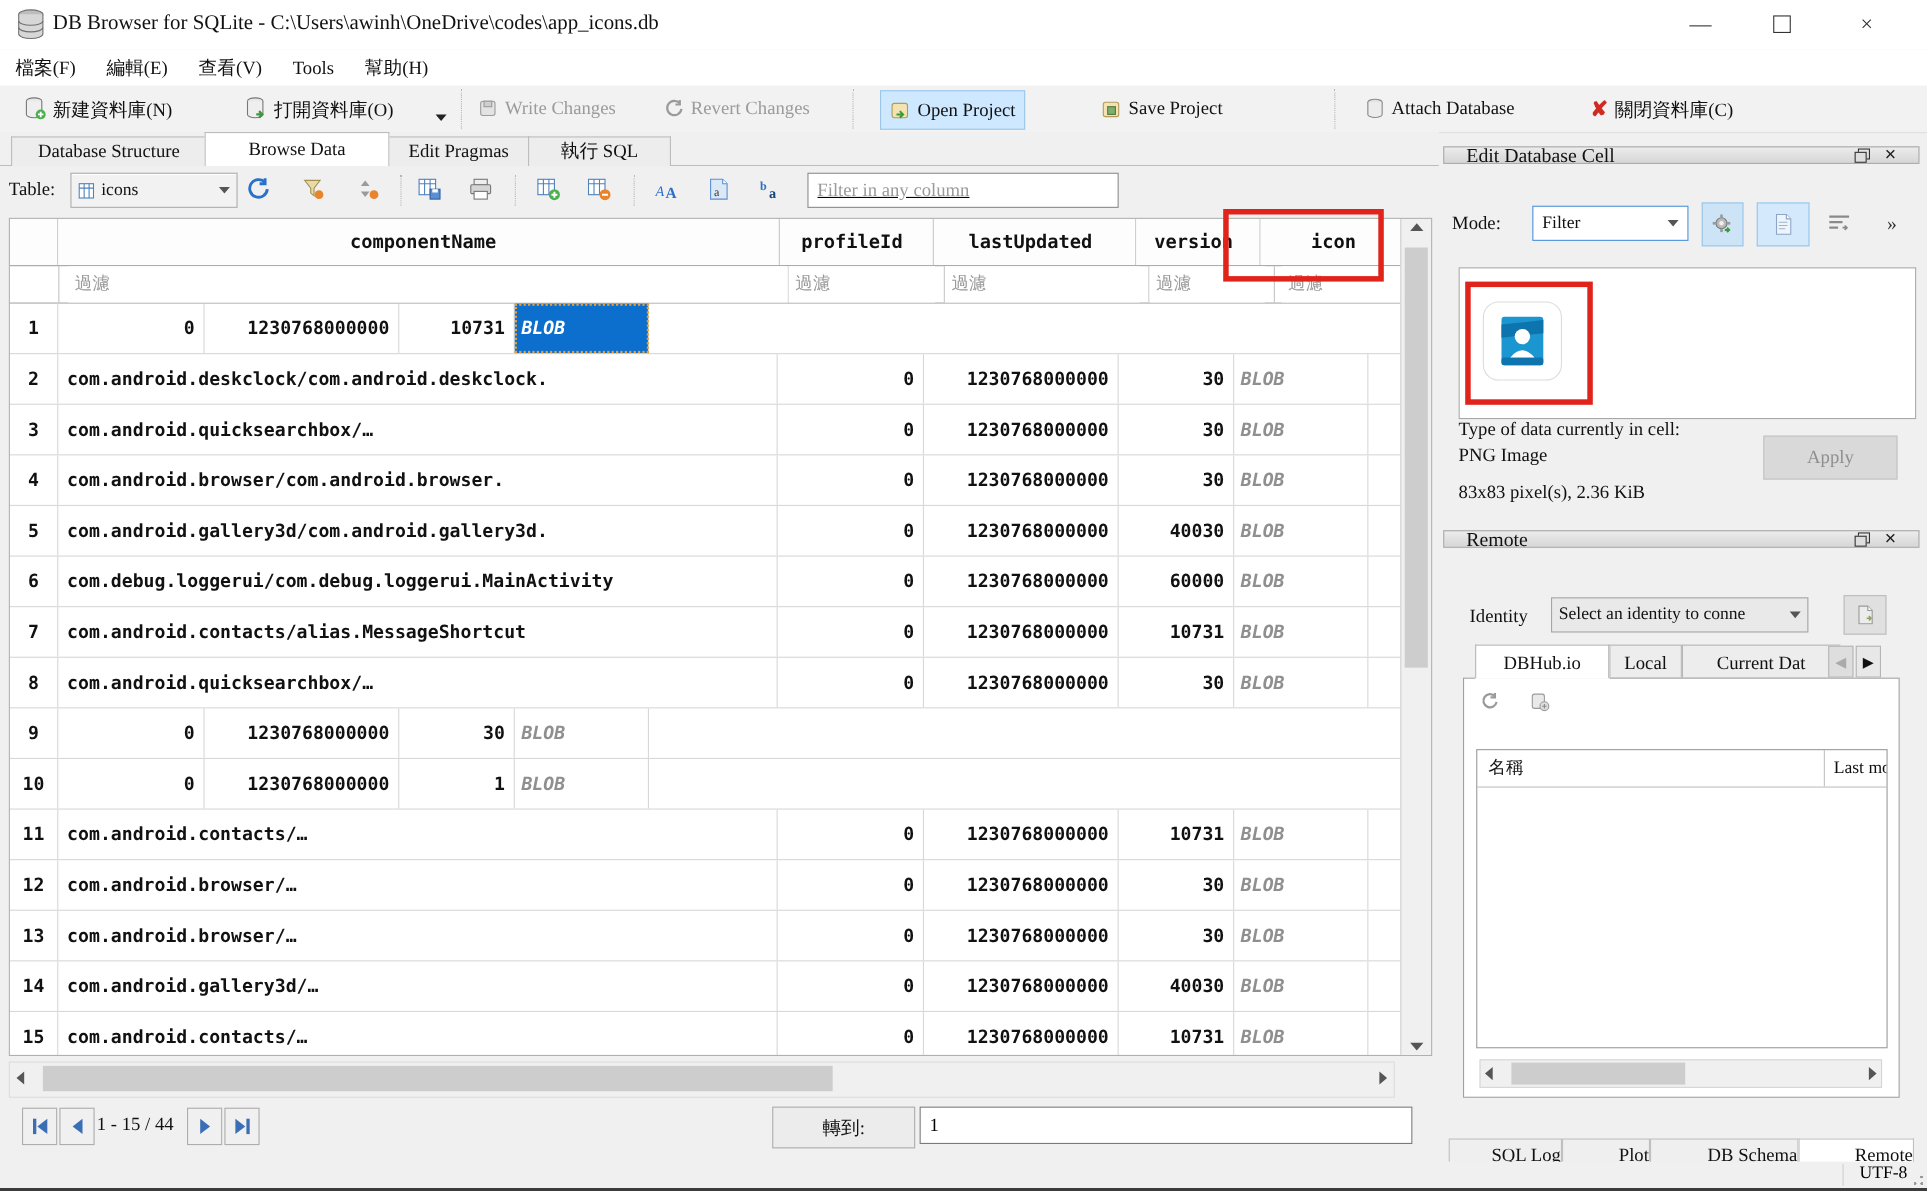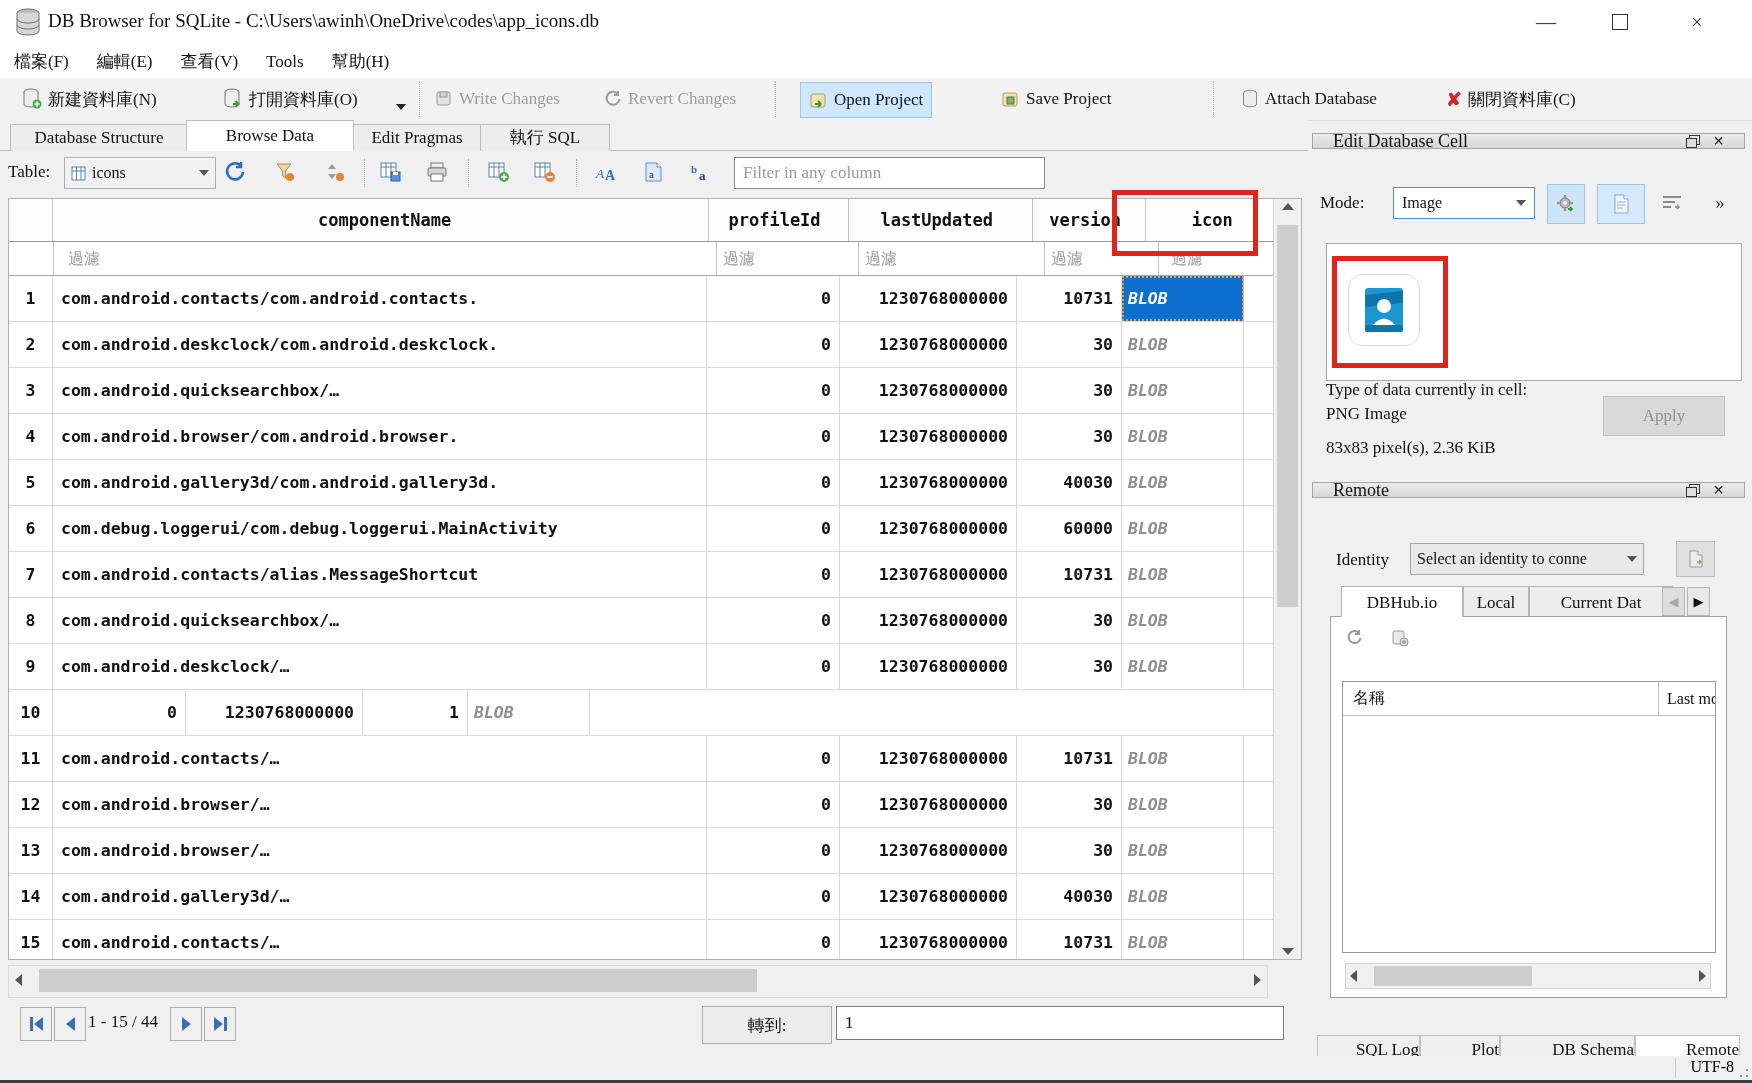--- a/index.html
+++ b/index.html
@@ -299,21 +299,21 @@
         <path d="M14 2 v4 h4" fill="#fff" stroke="#5b8fd4"></path>
       <text x="6" y="17" font-size="11" fill="#333" font-family="serif">a</text>
     </svg>
   </div>
   <div class="ico" style="left:688px">
     <svg width="22" height="22" viewBox="0 0 22 22">
       <text x="1" y="12" font-size="11" fill="#2a6fc9" font-family="serif" font-weight="bold">b</text>
       <text x="9" y="19" font-size="13" fill="#16457e" font-family="serif" font-weight="bold">a</text>
     </svg>
   </div>
-  <input class="filterbox" style="left: 734px; top: 6px; width: 311px; height: 32px; box-sizing: border-box;" placeholder="Filter in any column">
+  <input class="filterbox" style="left: 734px; top: 6px; width: 283px; height: 32px; box-sizing: border-box; text-decoration: underline;" placeholder="Filter in any column">
 </div>
 
 <div class="abs grid">
   <div class="ghead">
     <div class="c cnum"></div>
     <div class="c cc">componentName</div>
     <div class="c cp" style="justify-content:center">profileId</div>
     <div class="c cu" style="justify-content:center">lastUpdated</div>
     <div class="c cv" style="justify-content:center">version</div>
     <div class="c cb" style="justify-content:center">icon</div>
@@ -324,21 +324,20 @@
     <div class="c cc"><input placeholder="過濾" style=""></div>
     <div class="c cp"><input placeholder="過濾" style=""></div>
     <div class="c cu"><input placeholder="過濾" style=""></div>
     <div class="c cv"><input placeholder="過濾" style=""></div>
     <div class="c cb"><input placeholder="過濾" style=""></div>
     <div class="c cx"><input placeholder="過濾" style=""></div>
   </div>
 
   <div class="grow">
     <div class="c cnum">1</div>
-    <div class="c cc">com.android.contacts/com.android.contacts.</div>
     <div class="c cp">0</div>
     <div class="c cu">1230768000000</div>
     <div class="c cv">10731</div>
     <div class="c cb blob sel">BLOB</div>
     <div class="c cx"></div>
   </div>
   <div class="grow">
     <div class="c cnum">2</div>
     <div class="c cc">com.android.deskclock/com.android.deskclock.</div>
     <div class="c cp">0</div>
@@ -396,21 +395,20 @@
     <div class="c cnum">8</div>
     <div class="c cc">com.android.quicksearchbox/…</div>
     <div class="c cp">0</div>
     <div class="c cu">1230768000000</div>
     <div class="c cv">30</div>
     <div class="c cb blob">BLOB</div>
     <div class="c cx"></div>
   </div>
   <div class="grow">
     <div class="c cnum">9</div>
-    <div class="c cc">com.android.deskclock/…</div>
     <div class="c cp">0</div>
     <div class="c cu">1230768000000</div>
     <div class="c cv">30</div>
     <div class="c cb blob">BLOB</div>
     <div class="c cx"></div>
   </div>
   <div class="grow">
     <div class="c cnum">10</div>
     <div class="c cp">0</div>
     <div class="c cu">1230768000000</div>
@@ -511,21 +509,21 @@
 
   <div class="docktitle" style="top:13px">
     <span>Edit Database Cell</span>
     <span class="dockic">
       <span class="floatic"></span>
       <span class="xic">×</span>
     </span>
   </div>
   <span class="modelabel">Mode:</span>
   <div class="modedrop">
-    <span>Image</span>
+    <span>Filter</span>
     <span class="caret"></span>
   </div>
   <div class="mbtn bluesel" style="left:237px;width:36px">
     <svg width="20" height="20" viewBox="0 0 20 20">
       <circle cx="9" cy="9" r="5" fill="#b9b9b9" stroke="#777"></circle>
         <circle cx="9" cy="9" r="2" fill="#f0f0f0"></circle>
       <rect x="7.8" y="1" width="2.4" height="3" fill="#999"></rect>
         <rect x="7.8" y="14" width="2.4" height="3" fill="#999"></rect>
       <rect x="1" y="7.8" width="3" height="2.4" fill="#999"></rect>
         <rect x="14" y="7.8" width="3" height="2.4" fill="#999"></rect>

